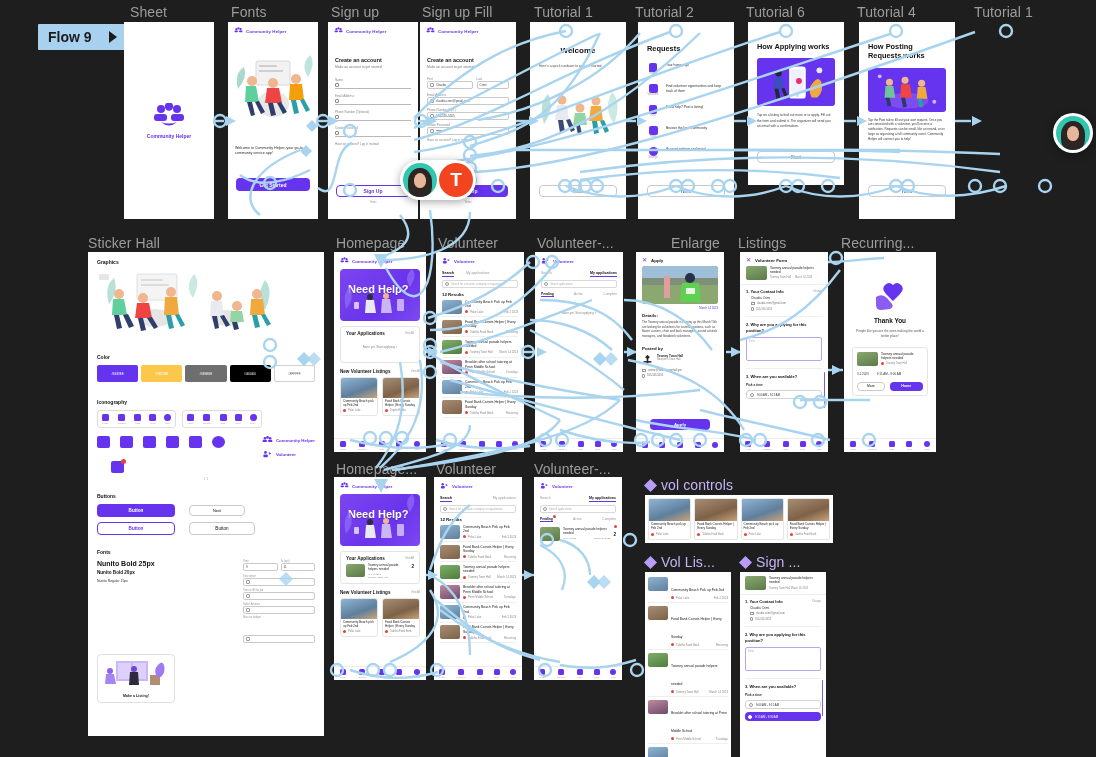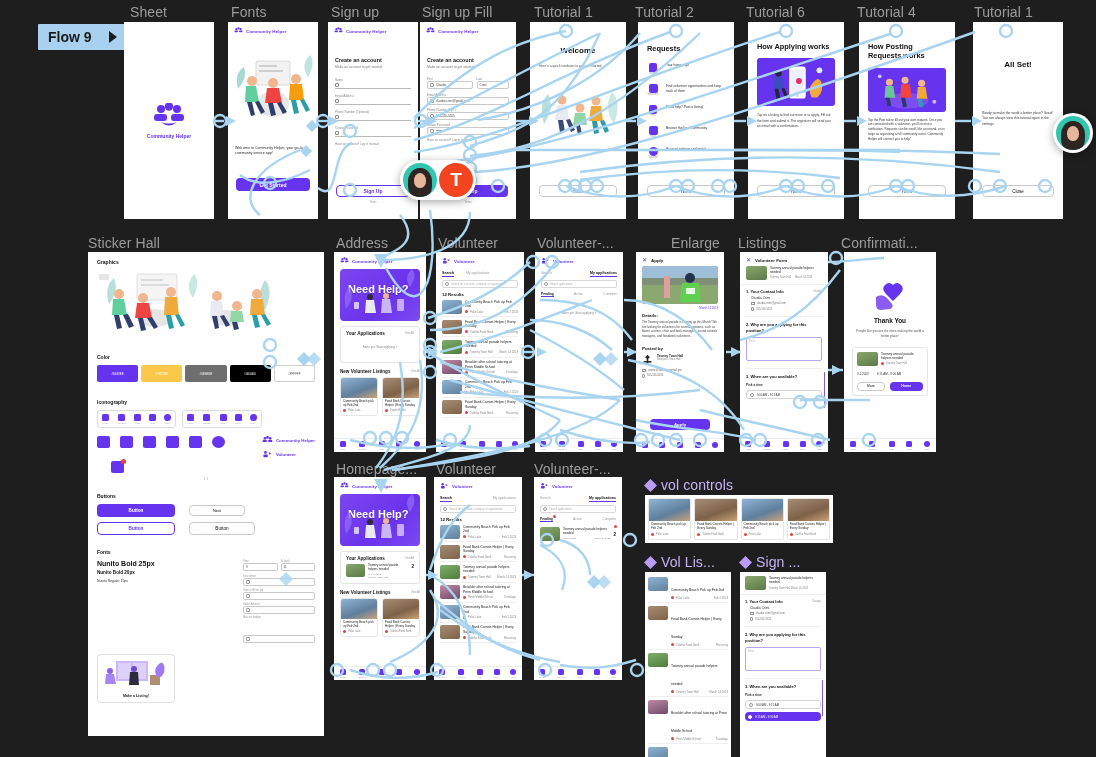--- a/index.html
+++ b/index.html
@@ -396,21 +396,21 @@
             <div style="width:9px;height:9px;background:#6633ee;border-radius:50%"></div>
             <div class="mini">Settings</div>
           </div>
           <div style="font-size:3.3px;color:#333;line-height:1.5;flex:1">Account settings and more!</div>
         </div>
       </div>
     </div>
     <div class="btn-gray" style="position:absolute;left:9px;right:9px;bottom:22px;height:12px;display:flex;align-items:center;justify-content:center;font-size:4.6px">Next</div>
   </div>
 
-  <div class="frame phone" style="left:748px;top:22px;width:96px;height:197px">
+  <div class="frame phone" style="left:748px;top:22px;width:96px;height:163px">
     <div style="padding:20px 9px 0">
       <div style="font-size:7.4px;font-weight:bold;color:#111;line-height:1.25">How Applying works</div>
       <div style="margin-top:7px;height:48px;border-radius:3px;background:#6633ee;position:relative;overflow:hidden">
         <svg width="100%" height="100%" viewBox="0 0 80 48">
           <rect x="33" y="8" width="17" height="33" rx="3" fill="#fff"></rect>
           <rect x="35" y="11" width="13" height="24" rx="1" fill="#eef0fb"></rect>
           <circle cx="41.5" cy="38" r="1.4" fill="#cfd4ec"></circle>
           <circle cx="43" cy="23" r="3" fill="#ee2b6c"></circle>
           <g>
               <circle cx="22" cy="15" r="3.4" fill="#1f2937"></circle>
@@ -450,35 +450,28 @@
             </g>
           <circle cx="12" cy="8" r="2" fill="#cbb8f9"></circle>
             <circle cx="68" cy="34" r="2" fill="#cbb8f9"></circle>
         </svg>
       </div>
       <div style="font-size:3.1px;color:#3a3a3a;line-height:1.6;margin-top:6px">Tap the Post tab to fill out your own request. Once you are connected with a volunteer, you'll receive a notification. Requests can be small, like an errand, or as large as organizing a full community event. Community Helper will connect you to help!</div>
     </div>
     <div class="btn-gray" style="position:absolute;left:9px;right:9px;bottom:22px;height:12px;display:flex;align-items:center;justify-content:center;font-size:4.6px">Next</div>
   </div>
 
-  <div class="frame phone" style="left:973px;top:22px;width:90px;height:197px">
-    <div style="padding:38px 9px 0;text-align:center">
-      <div style="font-size:8px;font-weight:bold;color:#111">All Set!</div>
-      <div style="font-size:3.4px;color:#3a3a3a;margin-top:42px;text-align:left;line-height:1.6">Ready to make the world a better place? Great! You can always view this tutorial again in the settings.</div>
-    </div>
-    <div class="btn-gray" style="position:absolute;left:9px;right:9px;bottom:22px;height:12px;display:flex;align-items:center;justify-content:center;font-size:4.6px">Close</div>
-  </div>
 
   <div class="flabel" style="left:88px;top:235px">Sticker Hall</div>
-  <div class="flabel" style="left:336px;top:235px">Address</div>
+  <div class="flabel" style="left:336px;top:235px">Homepage</div>
   <div class="flabel" style="left:438px;top:235px">Volunteer</div>
   <div class="flabel" style="left:537px;top:235px">Volunteer-...</div>
   <div class="flabel" style="left:671px;top:235px">Enlarge</div>
   <div class="flabel" style="left:738px;top:235px">Listings</div>
-  <div class="flabel" style="left:841px;top:235px">Confirmati...</div>
+  <div class="flabel" style="left:841px;top:235px">Recurring...</div>
 
   <div class="frame" style="left:88px;top:252px;width:236px;height:484px">
     <div class="ss">
       <h4>Graphics</h4>
       <svg width="215" height="66" viewBox="0 0 215 66">
         <rect x="2" y="4" width="10" height="6" rx="1" fill="#e6e6e6"></rect>
         <rect x="40" y="4" width="40" height="26" rx="2" fill="#f4f4f4" stroke="#e0e0e0"></rect>
         <rect x="44" y="9" width="22" height="2" fill="#dcdcdc"></rect>
           <rect x="44" y="14" width="28" height="2" fill="#dcdcdc"></rect>
         <path d="M12 34 q-5 -18 5 -26 q5 14 -5 26z" fill="#b9e0d8"></path>

